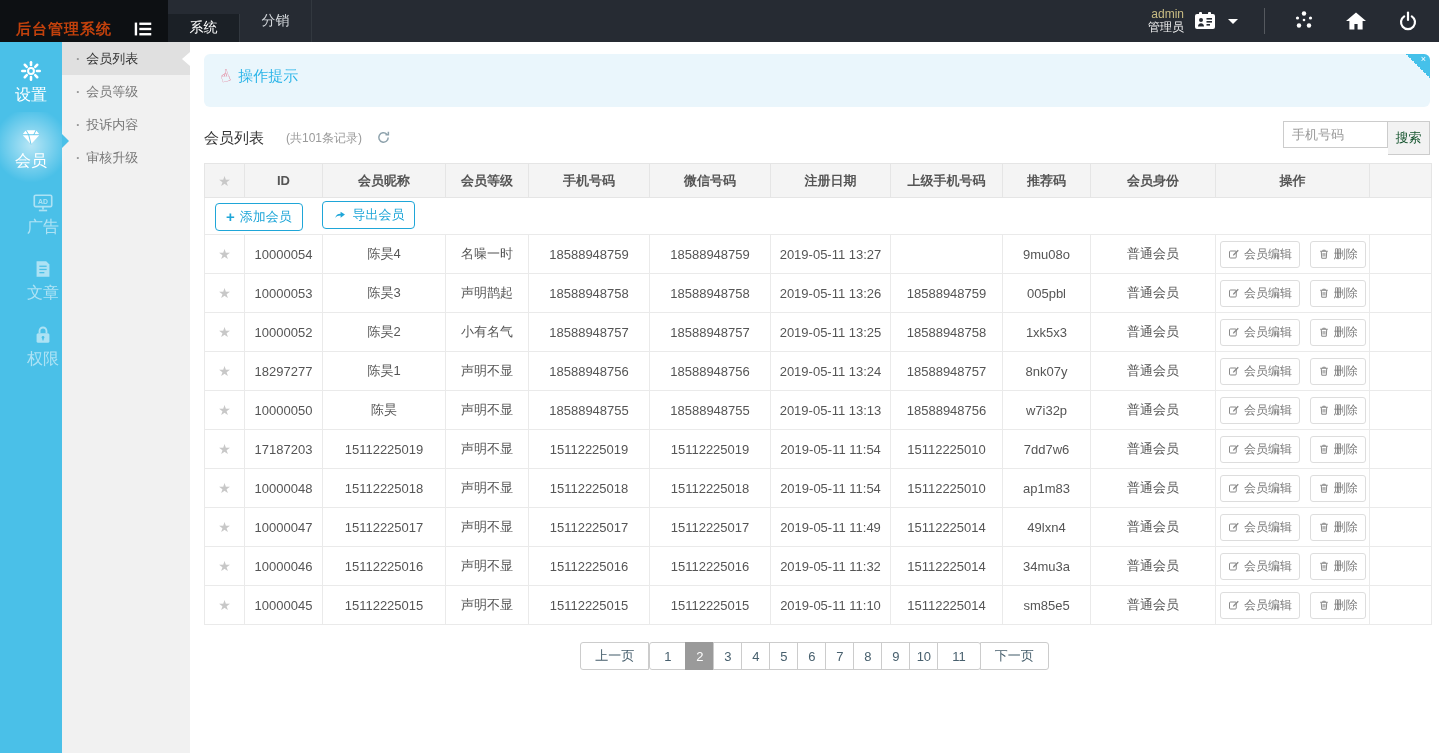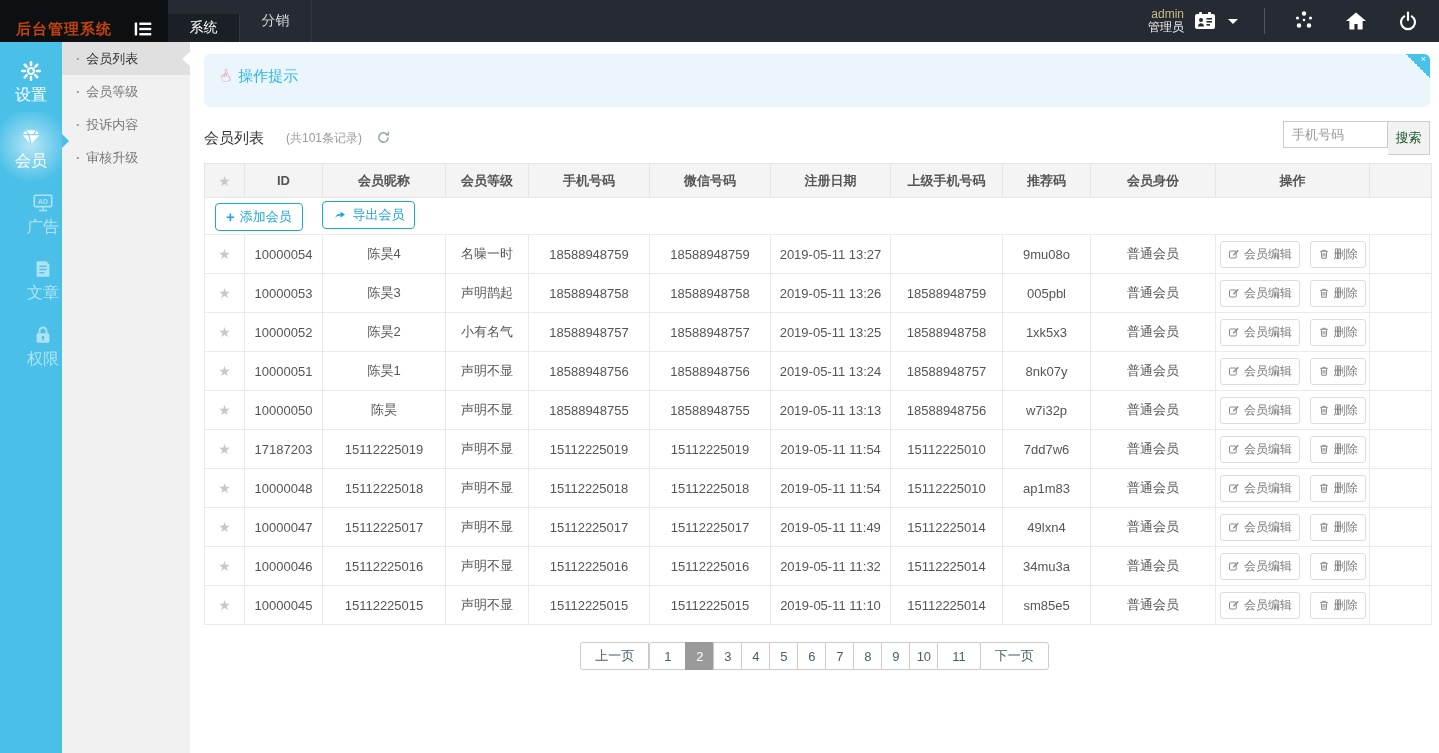--- a/index.html
+++ b/index.html
@@ -401,21 +401,21 @@
               <line x1="10.2" y1="10" x2="10.2" y2="17"></line>
                   <line x1="13.8" y1="10" x2="13.8" y2="17"></line>
             </svg>
             <span>删除</span>
           </button>
         </td>
         <td></td>
       </tr>
           <tr>
         <td><span class="star">★</span></td>
-        <td>10000051</td>
+        <td>18297277</td>
         <td>陈昊1</td>
         <td>声明不显</td>
         <td>18588948756</td>
         <td>18588948756</td>
         <td>2019-05-11 13:24</td>
         <td>18588948757</td>
         <td>8nk07y</td>
         <td>普通会员</td>
         <td>
           <button class="op-btn">

